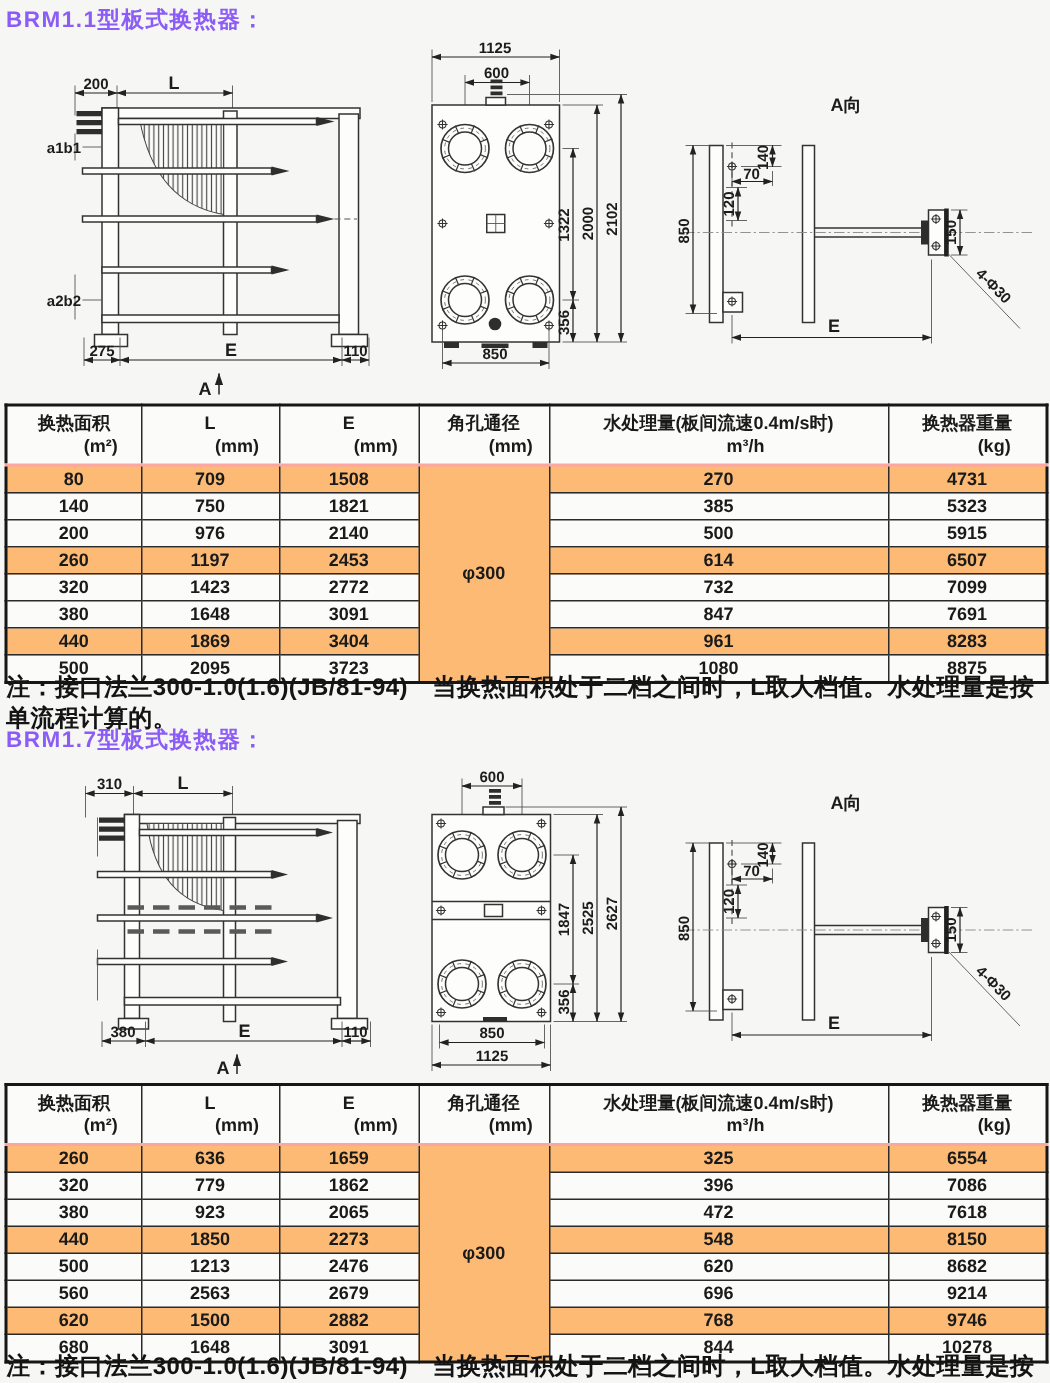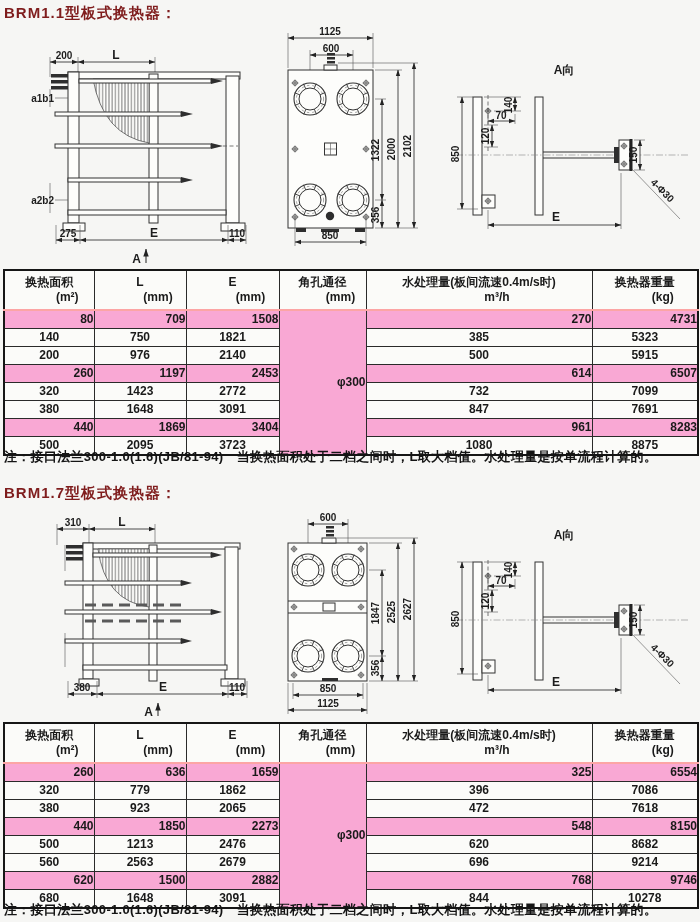--- a/index.html
+++ b/index.html
@@ -1,28 +1,28 @@
 <!DOCTYPE html>
 <html><head>
 <meta charset="utf-8">
 <style>
   * { margin:0; padding:0; box-sizing:border-box; }
   html,body { width:700px; height:922px; }
   body { position:relative; background:#f6f6f4; font-family:"Liberation Sans",sans-serif; color:#1a1a1a; overflow:hidden; }
   .abs { position:absolute; }
-  .sec-title { font-size:15px; font-weight:bold; letter-spacing:1px; color:#7f1d1d; }
-  .note { font-size:13px; font-weight:bold; color:#141414; letter-spacing:0.3px; }
+  .sec-title { font-size:15px; font-weight:bold; letter-spacing:1px; color:#8b5cf6; }
+  .note { font-size:16px; font-weight:bold; color:#141414; letter-spacing:0.3px; }
 
   table.spec { border-collapse:collapse; table-layout:fixed; width:694px; border:2px solid #161616; background:#fbfbf9; }
   table.spec th, table.spec td { border:1px solid #2a2a2a; text-align:center; vertical-align:middle;
     font-weight:bold; font-size:12px; padding:0; }
   table.spec thead th { height:40px; line-height:1.25; border-bottom:2px solid #fca5a5; }
   table.spec thead th .sub { font-weight:bold;padding-left:36px; }
   table.spec tbody td { height:17px; line-height:17px; }
-  tr.shade td { background:#f9a8d4;text-align:right; }
+  tr.shade td { background:#fdba74; }
   td.bore { background:#fbfbf9; font-size:13px; }
 
   svg { display:block; }
   svg text { font-family:"Liberation Sans",sans-serif; font-size:10px; font-weight:bold; fill:#1c1c1c; }
   svg text.big { font-size:12px; }
   .ln  { stroke:#333; stroke-width:1; fill:none; }
   .thin{ stroke:#555; stroke-width:.6; fill:none; }
   .ext { stroke:#555; stroke-width:.6; fill:none; }
   .dim { stroke:#222; stroke-width:.8; fill:none; marker-start:url(#arr); marker-end:url(#arr); }
   .dimup { stroke:#222; stroke-width:1; fill:none; marker-end:url(#arr); }

